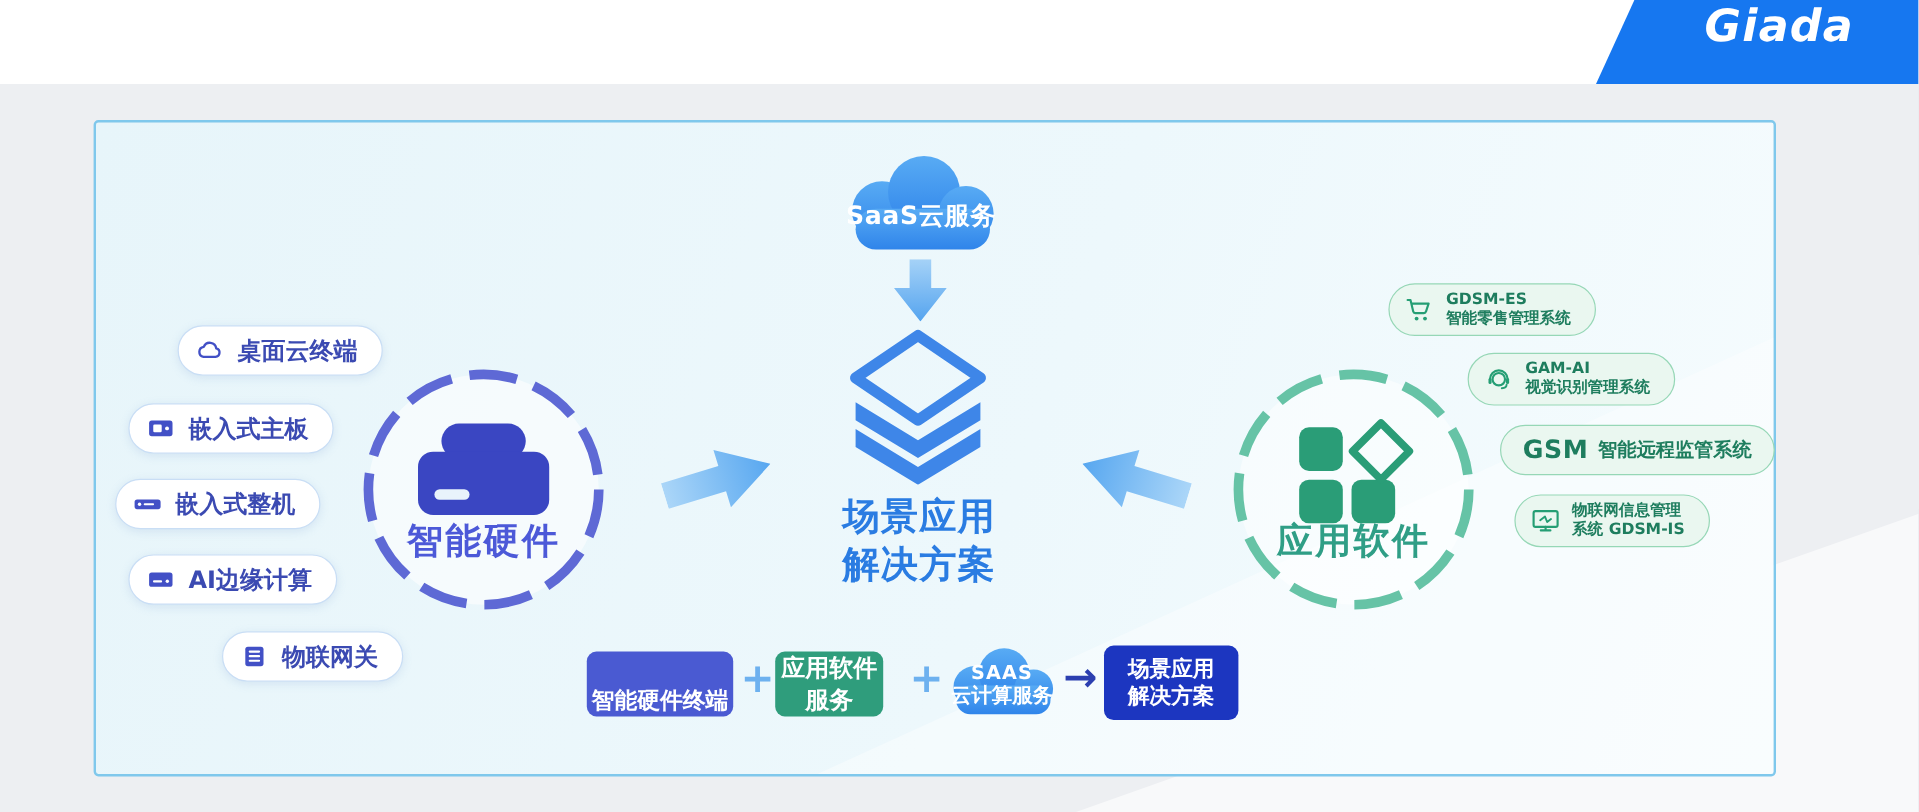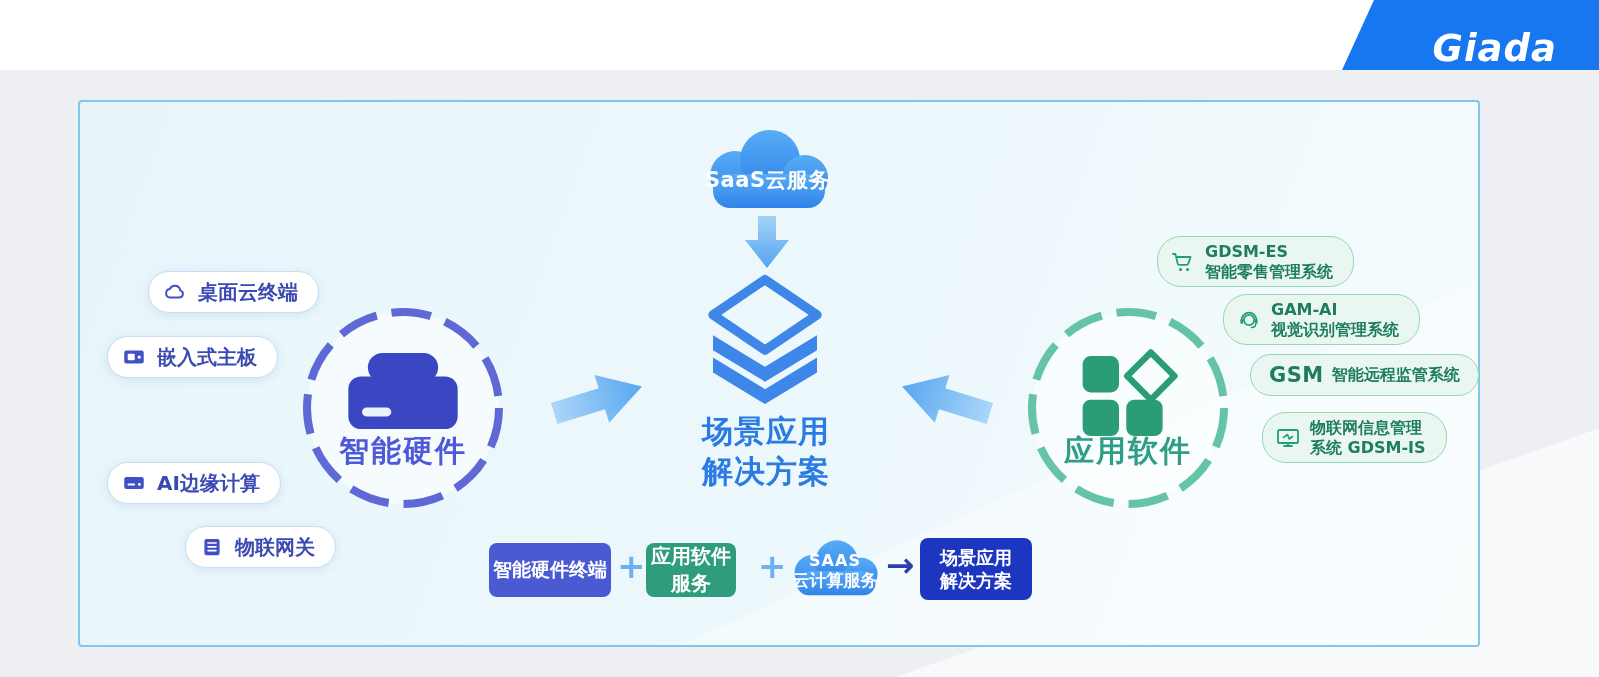--- a/index.html
+++ b/index.html
@@ -4,21 +4,21 @@
 <style>
   html,body{margin:0;padding:0;}
   body{background:#dfe2e6;}
   .stage{position:relative;width:1599px;height:677px;background:#edeff2;overflow:hidden;
          font-family:"DejaVu Sans","Liberation Sans",sans-serif;}
   .top-band{position:absolute;left:0;top:0;width:100%;height:70px;background:#ffffff;}
   .bg-sheen{position:absolute;left:0;top:70px;width:1599px;height:607px;background:rgba(255,255,255,.6);
             clip-path:polygon(56% 100%,100% 59%,100% 100%);}
   .logo-banner{position:absolute;top:0;right:0;width:289px;height:70px;background:#1677f0;
                clip-path:polygon(64px 0,100% 0,100% 100%,32px 100%);
-               display:flex;align-items:flex-end;justify-content:flex-end;padding-right:0;}
+               display:flex;align-items:flex-start;justify-content:flex-end;padding-right:12px;}
   .logo-banner span{color:#fff;font-size:37px;font-weight:800;font-style:italic;letter-spacing:1px;
                     margin-right:42px;}
   .panel{position:absolute;left:78px;top:100px;width:1402px;height:547px;box-sizing:border-box;
          background:linear-gradient(110deg,#e7f5fa 0%,#edf8fc 55%,#f6fcfe 100%);
          border:2px solid #7fc8ec;border-radius:4px;}
   .panel-sheen{position:absolute;inset:0;background:rgba(255,255,255,.38);
                clip-path:polygon(43% 100%,100% 33%,100% 100%);}
   .abs{position:absolute;}
   
   .cloud-top{left:695px;top:126px;width:145px;height:84px;}
@@ -39,28 +39,28 @@
   
   .hpill{position:absolute;display:inline-flex;align-items:center;gap:10px;height:42px;
          padding:0 20px 0 13px;background:#ffffff;border:1px solid #c9def5;border-radius:22px;
          box-shadow:0 2px 8px rgba(110,150,205,.18);color:#3b4ab2;font-size:20px;font-weight:600;
          white-space:nowrap;box-sizing:border-box;}
   .hicon{width:26px;height:26px;flex:0 0 auto;}
   
   .spill{position:absolute;display:inline-flex;align-items:center;gap:9px;
          padding:5px 20px 5px 12px;background:#eaf7f0;border:1px solid #96d7b6;border-radius:24px;
          color:#1e7d5e;white-space:nowrap;box-sizing:border-box;}
-  .spill .lines{display:flex;flex-direction:column;line-height:1.22;font-size:16px;font-weight:600;}
+  .spill .lines{display:flex;flex-direction:column;line-height:1.22;font-size:13px;font-weight:600;}
   .spill.single{height:42px;align-items:center;font-size:16px;font-weight:600;gap:8px;padding:0 18px;}
   .spill.single b{font-size:21px;font-weight:700;letter-spacing:.5px;}
   .sicon{width:26px;height:26px;flex:0 0 auto;}
   
   .fbox{position:absolute;border-radius:8px;color:#fff;display:flex;flex-direction:column;
         align-items:center;justify-content:center;text-align:center;font-weight:600;box-sizing:border-box;}
-  .fbox-hw{left:489px;top:543px;width:122px;height:54px;background:#4a5ad2;font-size:19px;}
+  .fbox-hw{left:489px;top:543px;width:122px;height:54px;background:#4a5ad2;font-size:19px;justify-content:flex-end;}
   .fbox-sw{left:646px;top:543px;width:90px;height:54px;background:#2f9d7c;font-size:20px;}
   .fbox-result{left:920px;top:538px;width:112px;height:62px;background:#1c36c0;font-size:18px;
                font-weight:700;line-height:1.3;}
   .fplus{position:absolute;color:#6db1ef;font-size:34px;font-weight:700;}
   .farrow{position:absolute;left:886px;top:545px;color:#2b3fb0;font-size:34px;font-weight:700;}
   .saas-cloud{left:784px;top:531px;width:102px;height:72px;}
   .saas-text{position:absolute;inset:0;display:flex;flex-direction:column;align-items:center;
              justify-content:center;padding-top:8px;color:#fff;font-weight:700;line-height:1.2;text-align:center;}
   .saas-text .l1{font-size:16px;letter-spacing:1px;}
   .saas-text .l2{font-size:17px;}
@@ -175,20 +175,28 @@
     </svg>
     <span>桌面云终端</span>
   </div>
   <div class="hpill" style="left:107px;top:336px;">
     <svg class="hicon" viewBox="0 0 24 24">
       <rect x="3" y="6" width="18" height="12" rx="2" fill="#4250c6"></rect>
       <rect x="6.2" y="9" width="6.5" height="6" rx="1" fill="#fff"></rect>
       <circle cx="16.8" cy="12" r="1.5" fill="#fff"></circle>
     </svg>
     <span>嵌入式主板</span>
+  </div>
+  <div class="hpill" style="left:96px;top:399px;">
+    <svg class="hicon" viewBox="0 0 24 24">
+      <rect x="2" y="8.5" width="20" height="7.5" rx="2" fill="#4250c6"></rect>
+      <circle cx="5.8" cy="12.2" r="1.3" fill="#fff"></circle>
+      <rect x="9" y="11.4" width="8" height="1.6" rx="0.8" fill="#fff"></rect>
+    </svg>
+    <span>嵌入式整机</span>
   </div>
   <div class="hpill" style="left:107px;top:462px;">
     <svg class="hicon" viewBox="0 0 24 24">
       <rect x="3" y="6.5" width="18" height="11" rx="2" fill="#4250c6"></rect>
       <rect x="6" y="12.5" width="7" height="1.7" rx="0.8" fill="#fff"></rect>
       <circle cx="17" cy="13.3" r="1.3" fill="#fff"></circle>
     </svg>
     <span>AI边缘计算</span>
   </div>
   <div class="hpill" style="left:185px;top:526px;">

